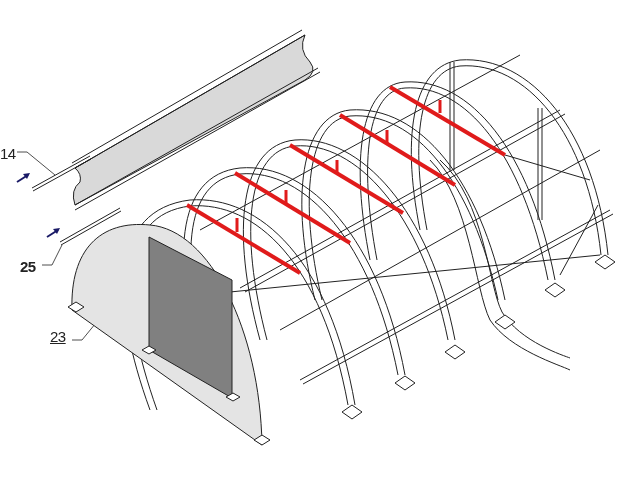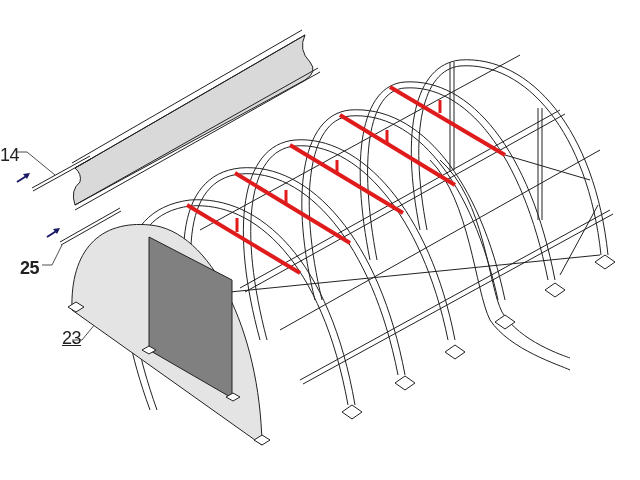--- a/index.html
+++ b/index.html
@@ -1,21 +1,21 @@
 <!DOCTYPE html>
 <html><head>
 <meta charset="utf-8">
 <style>
   html, body { margin:0; padding:0; background:#ffffff; }
   body { width:640px; height:480px; overflow:hidden; position:relative; font-family:"Liberation Sans", sans-serif; }
   #diagram { position:absolute; left:0; top:0; width:640px; height:480px; }
-  .callout { position:absolute; font-family:"Liberation Sans", sans-serif; font-size:18px; color:#222; letter-spacing:-0.5px; }
+  .callout { position:absolute; font-family:"Liberation Sans", sans-serif; font-size:15px; color:#222; letter-spacing:-0.5px; }
   #lbl-14 { left:0px; top:145px; }
   #lbl-25 { left:20px; top:258px;font-weight:bold; }
-  #lbl-23 { left:62px; top:328px; text-decoration:underline;text-align:center; }
+  #lbl-23 { left:50px; top:328px; text-decoration:underline;text-align:center; }
 </style>
 </head>
 <body>
 
 <svg id="diagram" viewBox="0 0 640 480" xmlns="http://www.w3.org/2000/svg">
 
   <g>
     <path d="M75,168 L305,35 Q298,50 310,62 Q318,72 305,80 L75,205 Q70,190 80,182 Q82,174 75,168 Z" fill="#d9d9d9" stroke="#222" stroke-width="1"></path>
     <path d="M75,168 L305,35" stroke="#222" stroke-width="1" fill="none"></path>
     <path d="M72,163 L302,30" stroke="#222" stroke-width="1" fill="none"></path>

